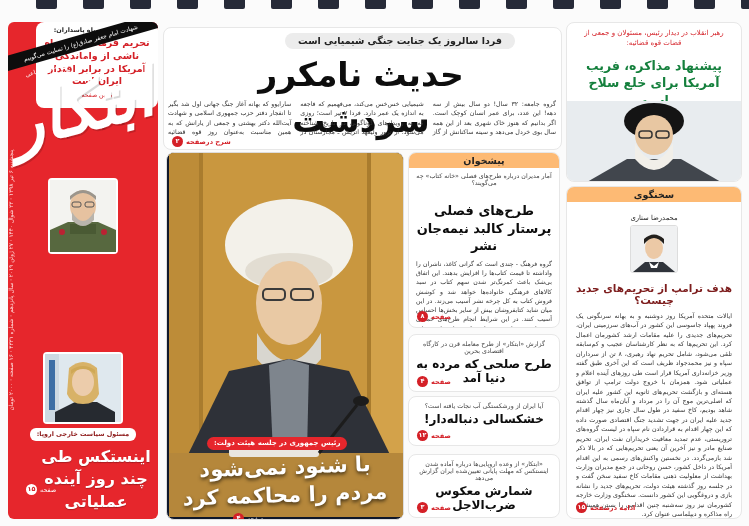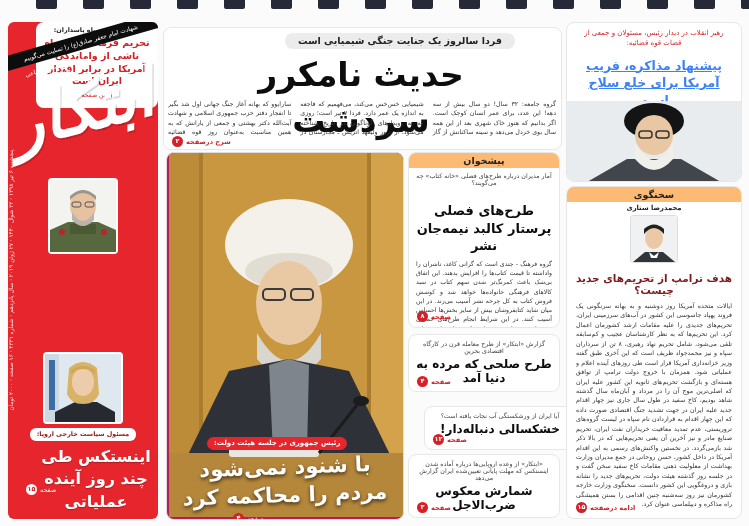--- a/index.html
+++ b/index.html
@@ -57,21 +57,21 @@
     border-radius:8px;font-size:9.5px;font-weight:bold;color:#222;
     text-align:center;line-height:16px;}
   #lead-headline{left:196px;top:52px;width:330px;height:44px;color:#0d0d0d;
     font-size:33px;font-weight:bold;text-align:center;line-height:46px;
     letter-spacing:-1px;}
   #lead-body{left:168px;top:99px;width:388px;height:40px;font-size:6.3px;
     color:#333;line-height:1.5;text-align:justify;column-count:3;column-gap:9px;
     overflow:hidden;}
   #lead-more{left:172px;top:136px;}
   
-  #rouhani-card{left:166px;top:152px;width:236px;height:366px;background:#be185d;
+  #rouhani-card{left:166px;top:152px;width:236px;height:366px;background:#0f172a;
     border:1px solid #ddd;border-radius:8px;overflow:hidden;}
   #rouhani-kicker{left:40px;top:284px;height:13px;padding:0 7px;background:#e6262c;
     border-radius:7px;color:#fff;font-size:7px;line-height:13px;font-weight:bold;}
   .rouhani-line{width:236px;text-align:center;color:#fff;font-weight:bold;
     font-size:21px;text-shadow:0 2px 4px rgba(0,0,0,.65);transform:rotate(-2deg);}
   #rouhani-l1{top:302px;left:0;}
   #rouhani-l2{top:330px;left:0;}
   #rouhani-badge{left:66px;top:360px;color:#fff;font-size:6.6px;display:flex;
     align-items:center;gap:3px;}
   
@@ -84,32 +84,32 @@
   #pish-head{font-size:13px;font-weight:bold;color:#0d0d0d;text-align:center;
     line-height:1.35;margin:16px 4px 0;}
   #pish-body{font-size:6.2px;color:#333;line-height:1.5;text-align:justify;
     margin:4px 7px 0;height:78px;overflow:hidden;}
   #pish-badge{position:absolute;right:auto;left:8px;bottom:5px;}
   .mini-card{padding-top:5px;text-align:center;}
   .mini-card .kicker{font-size:6.3px;color:#444;margin:0 6px;}
   .mini-card .head{font-size:12px;font-weight:bold;color:#0d0d0d;margin-top:3px;}
   .mini-card .badge{position:absolute;left:8px;bottom:4px;}
   #mini-0{top:334px;height:58px;}
-  #mini-1{top:406px;height:44px;margin-left:16px;}
+  #mini-1{top:396px;height:50px;}
   #mini-2{top:454px;height:64px;}
   
   #kham-card{left:566px;top:22px;width:176px;height:160px;background:#fff;
     border:1px solid #e7e7e7;border-radius:8px;box-sizing:border-box;overflow:hidden;text-align:center;}
   #kham-kicker{font-size:7px;color:#d42027;margin:6px 10px 8px;line-height:1.4;}
-  #kham-head{font-size:12.5px;font-weight:bold;color:#3b82f6;line-height:1.4;margin:2px 6px 0;text-decoration:underline;}
+  #kham-head{font-size:12.5px;font-weight:bold;color:#15803d;line-height:1.4;margin:2px 6px 0;}
   #kham-badge{margin:2px auto 0;justify-content:center;}
   #kham-photo{position:absolute;left:0;top:78px;width:174px;height:81px;}
   #edit-card{left:566px;top:186px;width:176px;height:333px;background:#fff;
     border:1px solid #e7e7e7;border-radius:8px;box-sizing:border-box;overflow:hidden;text-align:center;}
-  #edit-author{font-size:6.8px;font-weight:bold;color:#222;margin-top:2px;}
+  #edit-author{font-size:6.8px;font-weight:normal;color:#222;margin-top:12px;}
   #edit-photo{margin:3px auto 0;width:46px;height:46px;border:1px solid #ddd;border-radius:3px;}
   #edit-head{font-size:10.5px;font-weight:bold;color:#7d1d1d;margin-top:5px;}
   #edit-body{font-size:6.3px;color:#333;line-height:1.5;text-align:justify;
     margin:5px 9px 0;height:218px;overflow:hidden;}
   #edit-more{position:absolute;left:9px;bottom:5px;}
 </style>
 </head>
 <body>
 
 <div id="thumb-strip" class="abs">

